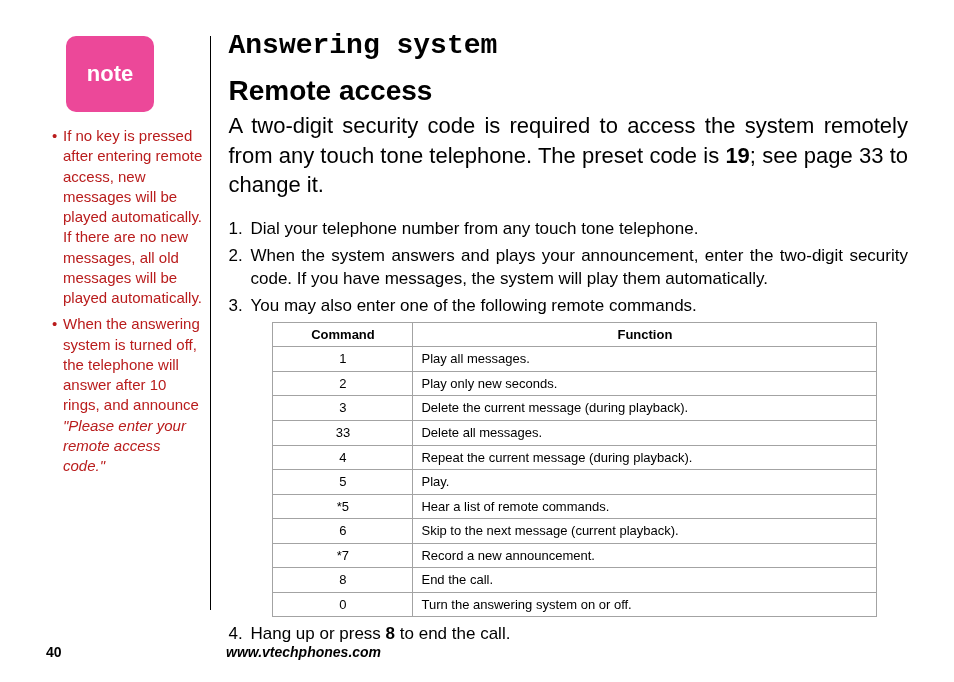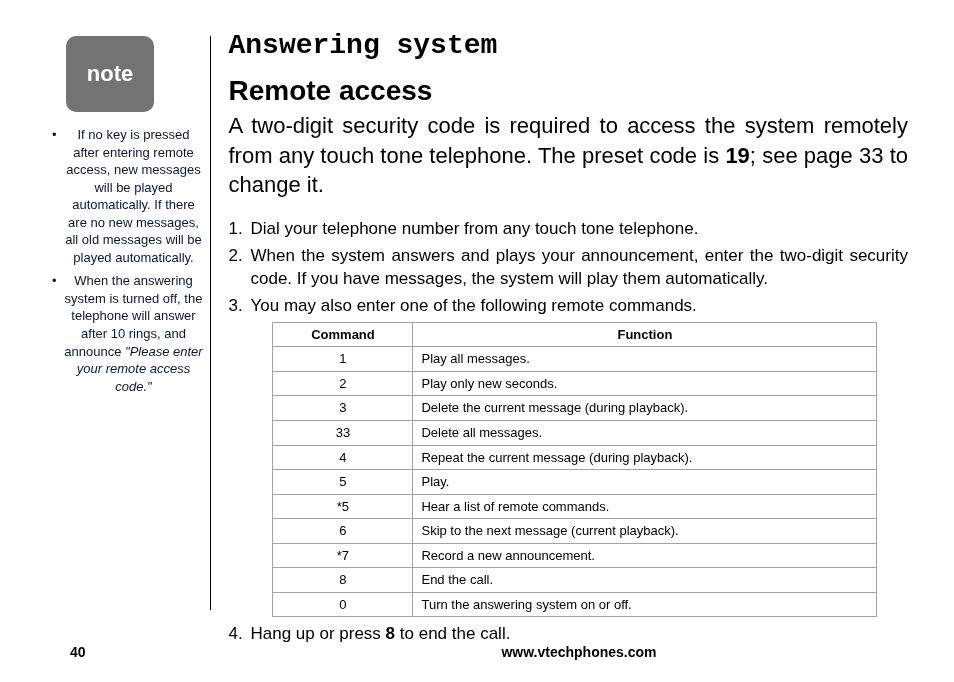--- a/index.html
+++ b/index.html
@@ -30,43 +30,42 @@
     align-self: stretch;
     margin: 6px 18px 40px 6px;
   }
   .main {
     flex: 1 1 auto;
     padding-top: 0;
   }
   .note-badge {
     width: 88px;
     height: 76px;
-    background: #737373;
+    background: #ec4899;
     color: #fff;
     border-radius: 10px;
     display: flex;
     align-items: center;
     justify-content: center;
     font-weight: 700;
     font-size: 22px;
     margin-left: 20px;
     margin-bottom: 14px;
   }
   .sidebar ul {
     list-style: none;
     padding-left: 6px;
   }
   .sidebar li {
-    font-size: 13px;
+    font-size: 15px;
     line-height: 1.35;
-    color: #0f172a;
+    color: #b91c1c;
     position: relative;
     padding-left: 11px;
     margin-bottom: 6px;
-    text-align: center;
   }
   .sidebar li::before {
     content: "•";
     position: absolute;
     left: 0;
     top: 0;
   }
   .sidebar li .italic { font-style: italic; }
   h1.title {
     font-size: 28px;
@@ -122,24 +121,23 @@
   }
   td.cmd { text-align: center; width: 140px; }
   .footer {
     position: absolute;
     bottom: 22px;
     left: 46px;
     right: 46px;
     display: flex;
     font-size: 14px;
     font-weight: 700;
-    margin-left: 24px;
   }
   .footer .pg { width: 180px; }
-  .footer .site { flex: 1; text-align: center; }
+  .footer .site { flex: 1; text-align: left; font-style: italic; }
 </style>
 </head>
 <body>
 
 <div class="page">
   <div class="columns">
 
     <aside class="sidebar">
       <div class="note-badge">
         <span>note</span>

